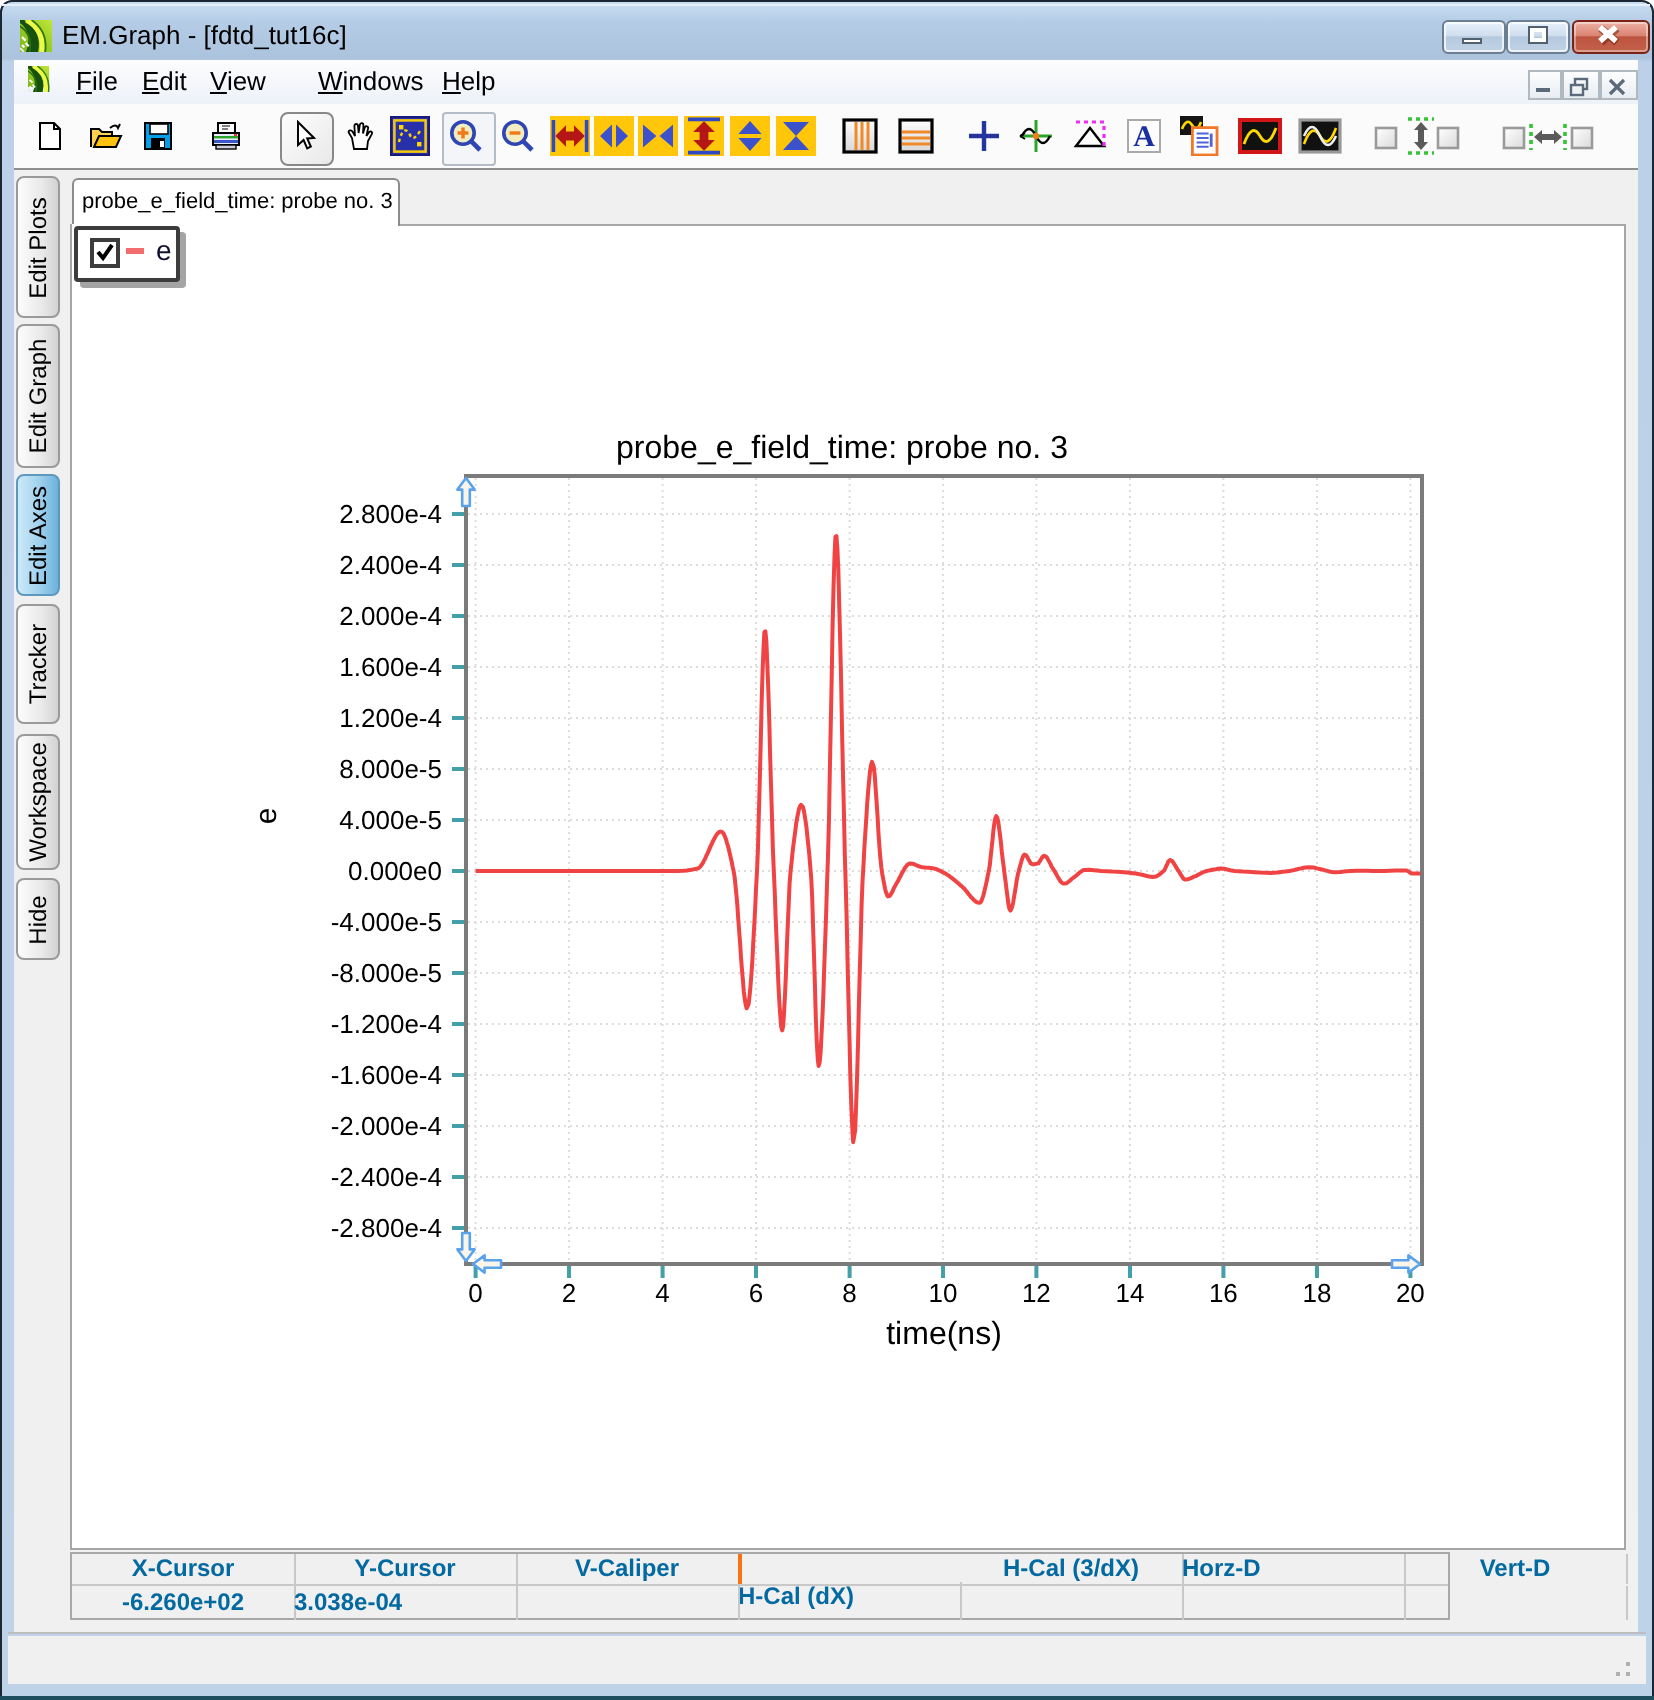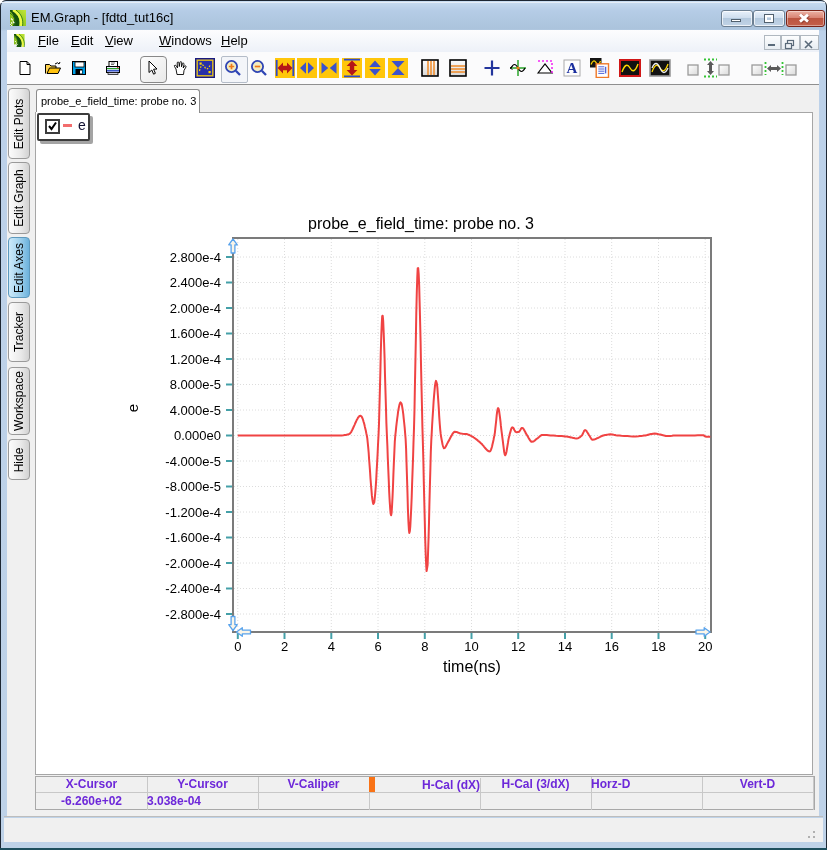--- a/index.html
+++ b/index.html
@@ -376,25 +376,25 @@
 
 <div style="position:absolute;left:37px;top:113px;width:49px;height:24px;background:#fff;border:2px solid #3c3c3c;border-radius:2px;box-shadow:3px 3px 0 rgba(90,90,90,.55)">
   <div style="position:absolute;left:6px;top:4px;width:11px;height:11px;background:#fff;border:2px solid #3c3c3c;line-height:0">
     <svg width="11" height="11" xmlns="http://www.w3.org/2000/svg">
         <path d="M2 5 L4.5 8 L9 1.5" fill="none" stroke="#000" stroke-width="2"></path>
       </svg>
   </div>
   <div style="position:absolute;left:24px;top:9px;width:9px;height:3px;background:#f26d6d"></div>
   <div style="position:absolute;left:39px;top:2px;font-size:14px;color:#101030">e</div>
 </div>
-<div style="position:absolute;left:35px;top:776px;width:780px;height:34px;background:#f0f0f0;border:1px solid #a8a8a8;box-sizing:border-box;font-size:12px;font-weight:bold;color:#6d28d9">
+<div style="position:absolute;left:35px;top:776px;width:690px;height:34px;background:#f0f0f0;border:1px solid #a8a8a8;box-sizing:border-box;font-size:12px;font-weight:bold;color:#0369a1">
     <div style="position:absolute;left:0.0px;top:0;width:111.0px;height:15px;border-right:1px solid #c8c8c8;text-align:center;line-height:15px">X-Cursor</div>
     <div style="position:absolute;left:111.0px;top:0;width:111.0px;height:15px;border-right:1px solid #c8c8c8;text-align:center;line-height:15px">Y-Cursor</div>
-    <div style="position:absolute;left:222.0px;top:0;width:111.0px;height:15px;border-right:6px solid #f97316;text-align:center;line-height:15px">V-Caliper</div>
-    <div style="position:absolute;left:333.0px;top:1px;width:111.0px;height:15px;border-right:1px solid #c8c8c8;text-align:right;line-height:15px">H-Cal (dX)</div>
+    <div style="position:absolute;left:222.0px;top:0;width:111.0px;height:15px;border-right:2px solid #f97316;text-align:center;line-height:15px">V-Caliper</div>
+    <div style="position:absolute;left:333.0px;top:14px;width:111.0px;height:15px;border-right:1px solid #c8c8c8;text-align:left;line-height:15px">H-Cal (dX)</div>
     <div style="position:absolute;left:444.0px;top:0;width:111.0px;height:15px;border-right:1px solid #c8c8c8;text-align:center;line-height:15px">H-Cal (3/dX)</div>
     <div style="position:absolute;left:555.0px;top:0;width:111.0px;height:15px;border-right:1px solid #c8c8c8;text-align:left;line-height:15px">Horz-D</div>
     <div style="position:absolute;left:666.0px;top:0;width:111.0px;height:15px;border-right:1px solid #c8c8c8;text-align:center;line-height:15px">Vert-D</div>
     <div style="position:absolute;left:0;top:15px;width:100%;height:1px;background:#c8c8c8"></div>
     <div style="position:absolute;left:0.0px;top:16px;width:111.0px;height:17px;border-right:1px solid #c8c8c8;text-align:center;line-height:17px">-6.260e+02</div>
     <div style="position:absolute;left:111.0px;top:16px;width:111.0px;height:17px;border-right:1px solid #c8c8c8;text-align:left;line-height:17px">3.038e-04</div>
     <div style="position:absolute;left:222.0px;top:16px;width:111.0px;height:17px;border-right:1px solid #c8c8c8;text-align:center;line-height:17px"></div>
     <div style="position:absolute;left:333.0px;top:16px;width:111.0px;height:17px;border-right:1px solid #c8c8c8;text-align:center;line-height:17px"></div>
     <div style="position:absolute;left:444.0px;top:16px;width:111.0px;height:17px;border-right:1px solid #c8c8c8;text-align:center;line-height:17px"></div>
     <div style="position:absolute;left:555.0px;top:16px;width:111.0px;height:17px;border-right:1px solid #c8c8c8;text-align:center;line-height:17px"></div>

